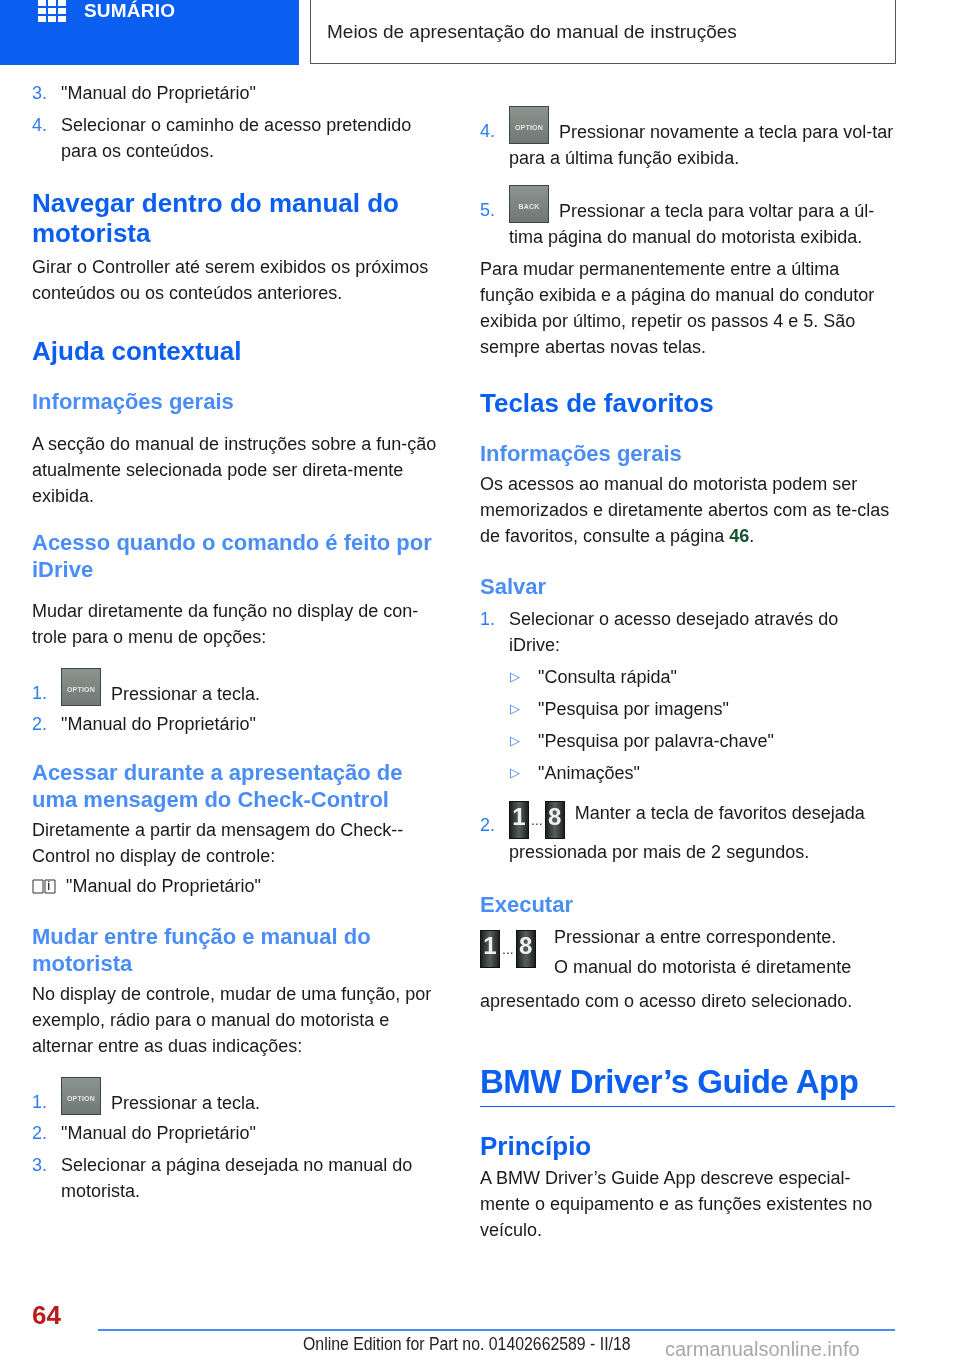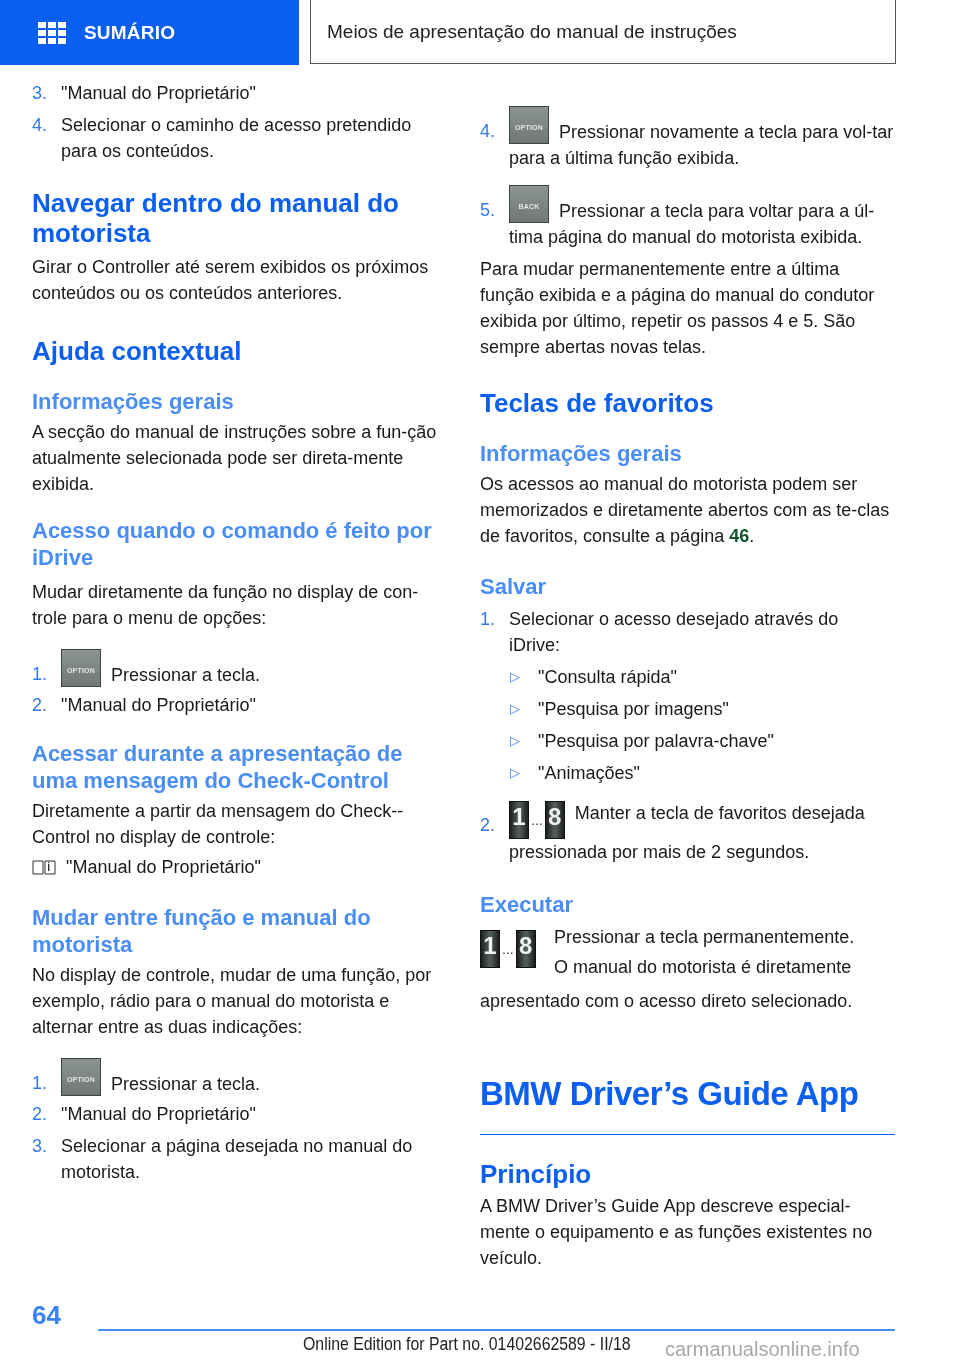--- a/index.html
+++ b/index.html
@@ -1,20 +1,20 @@
 <!DOCTYPE html>
 <html><head>
 <meta charset="utf-8">
 <style>
   * { box-sizing: border-box; margin: 0; padding: 0; }
   html, body { width: 960px; height: 1362px; background: #ffffff; overflow: hidden; }
   body { font-family: "Liberation Sans", sans-serif; color: #1a1a1a; position: relative; }
 
   .header { position: absolute; top: 0; left: 0; width: 960px; height: 66px; }
-  .toc-btn { position: absolute; left: 0; top: 0; width: 299px; height: 65px; background: #0a5ef0; display: flex; align-items: center; padding-left: 38px; cursor: pointer; }
+  .toc-btn { position: absolute; left: 0; top: 0; width: 299px; height: 65px; background: #0a5ef0; display: flex; align-items: flex-start; padding-left: 38px; cursor: pointer; }
   .grid-icon { width: 28px; height: 22px; display: grid; grid-template-columns: repeat(3, 8px); grid-template-rows: repeat(3, 6px); gap: 2px; margin-right: 18px; }
   .grid-icon span { background: #fff; display: block; }
   .toc-label { color: #fff; font-weight: bold; font-size: 19px; letter-spacing: 0.2px; }
   .breadcrumb { position: absolute; left: 310px; top: -2px; width: 586px; height: 66px; border: 1.5px solid #555; border-top: none; display: flex; align-items: center; padding-left: 16px; font-size: 19px; color: #222; padding-top: 2px; }
 
   .col { position: absolute; top: 80px; width: 420px; }
   .col-left { left: 32px; }
   .col-right { left: 480px; }
 
   .p { font-size: 18px; line-height: 26px; color: #1a1a1a; }
@@ -28,21 +28,21 @@
   .bul .tri { position: absolute; left: 30px; top: 0; color: #2f7cf0; font-size: 13px; }
 
   .key { display: inline-block; width: 40px; height: 38px; background: linear-gradient(#8c9490, #6f7874); border: 1px solid #3e4542; vertical-align: -6px; position: relative; margin-right: 10px; }
   .key span { position: absolute; top: 8px; left: 0; width: 100%; text-align: center; color: #e6e6e6; font-size: 7px; font-weight: bold; letter-spacing: 0.2px; }
   .fav { display: inline-block; width: 20px; height: 38px; background: linear-gradient(90deg, #1c2120, #57605d 50%, #1c2120); border: 1px solid #111; color: #f0f0f0; font-size: 24px; font-weight: bold; text-align: center; line-height: 30px; vertical-align: -6px; }
   .dots { display: inline-block; color: #333; font-size: 14px; vertical-align: -6px; margin: 0 2px; }
   .book-icon { display: inline-block; width: 24px; height: 16px; vertical-align: -2px; margin-right: 10px; }
   .link { color: #14532d; font-weight: bold; }
   .rule { border-bottom: 1.5px solid #0a5ef0; }
 
-  .footer-num { position: absolute; left: 32px; top: 1300px; font-size: 26px; font-weight: bold; color: #3b82f6; }
+  .footer-num { position: absolute; left: 32px; top: 1300px; font-size: 26px; font-weight: bold; color: #b91c1c; }
   .footer-line { position: absolute; left: 98px; top: 1329px; width: 797px; height: 2px; background: #4a8ef5; }
   .footer-text { position: absolute; left: 303px; top: 1334px; font-size: 18px; color: #222; transform: scaleX(0.88); transform-origin: left; white-space: nowrap; }
   .footer-water { position: absolute; left: 665px; top: 1338px; font-size: 20px; color: #a8a8a8; white-space: nowrap; }
 </style>
 </head>
 <body>
 
 <div class="header">
   <div class="toc-btn">
     <div class="grid-icon">
@@ -69,24 +69,24 @@
   <div class="li" style="margin-top:6px; width:410px">
     <span class="num">4.</span>
     <span>Selecionar o caminho de acesso pretendido para os conteúdos.</span>
   </div>
 
   <div class="h2" style="margin-top:24px; width:400px">Navegar dentro do manual do motorista</div>
   <div class="p" style="margin-top:6px; width:420px">Girar o Controller até serem exibidos os próximos conteúdos ou os conteúdos anteriores.</div>
 
   <div class="h2" style="margin-top:30px">Ajuda contextual</div>
   <div class="h3" style="margin-top:22px">Informações gerais</div>
-  <div class="p" style="margin-top:4px; width:410px">A secção do manual de instruções sobre a fun-ção atualmente selecionada pode ser direta-mente exibida.</div>
+  <div class="p" style="margin-top:16px; width:410px">A secção do manual de instruções sobre a fun-ção atualmente selecionada pode ser direta-mente exibida.</div>
 
   <div class="h3" style="margin-top:20px; width:410px">Acesso quando o comando é feito por iDrive</div>
-  <div class="p" style="margin-top:8px; width:410px">Mudar diretamente da função no display de con-trole para o menu de opções:</div>
+  <div class="p" style="margin-top:15px; width:410px">Mudar diretamente da função no display de con-trole para o menu de opções:</div>
 
   <div class="li" style="margin-top:18px">
     <span class="num" style="top:12px">1.</span>
     <span class="key"><span>OPTION</span></span><span>Pressionar a tecla.</span>
   </div>
   <div class="li" style="margin-top:4px">
     <span class="num">2.</span>
     <span>"Manual do Proprietário"</span>
   </div>
 
@@ -144,26 +144,26 @@
   <div class="li" style="margin-top:14px; width:410px">
     <span class="num" style="top:12px">2.</span>
     <span class="fav">1</span><span class="dots">...</span><span class="fav" style="margin-right:10px">8</span><span>Manter a tecla de favoritos desejada pressionada por mais de 2 segundos.</span>
   </div>
 
   <div class="h3" style="margin-top:26px">Executar</div>
   <div style="margin-top:6px; position:relative; height:52px">
     <div style="position:absolute; left:0; top:6px">
       <span class="fav">1</span><span class="dots">...</span><span class="fav">8</span>
     </div>
-    <div class="p" style="position:absolute; left:74px; top:0">Pressionar a tecla permanentemente.</div>
+    <div class="p" style="position:absolute; left:74px; top:0">Pressionar a entre correspondente.</div>
     <div class="p" style="position:absolute; left:74px; top:30px">O manual do motorista é diretamente</div>
   </div>
   <div class="p" style="margin-top:12px">apresentado com o acesso direto selecionado.</div>
 
-  <div class="h1 rule" style="margin-top:60px; width:415px; padding-bottom:20px">BMW Driver’s Guide App</div>
+  <div class="h1 rule" style="margin-top:48px; width:415px; padding-bottom:4px">BMW Driver’s Guide App</div>
   <div class="h2" style="margin-top:24px">Princípio</div>
   <div class="p" style="margin-top:4px; width:410px">A BMW Driver’s Guide App descreve especial-mente o equipamento e as funções existentes no veículo.</div>
 </div>
 
 <div class="footer-num">64</div>
 <div class="footer-line"></div>
 <div class="footer-text">Online Edition for Part no. 01402662589 - II/18</div>
 <div class="footer-water">carmanualsonline.info</div>
 
 </body></html>

